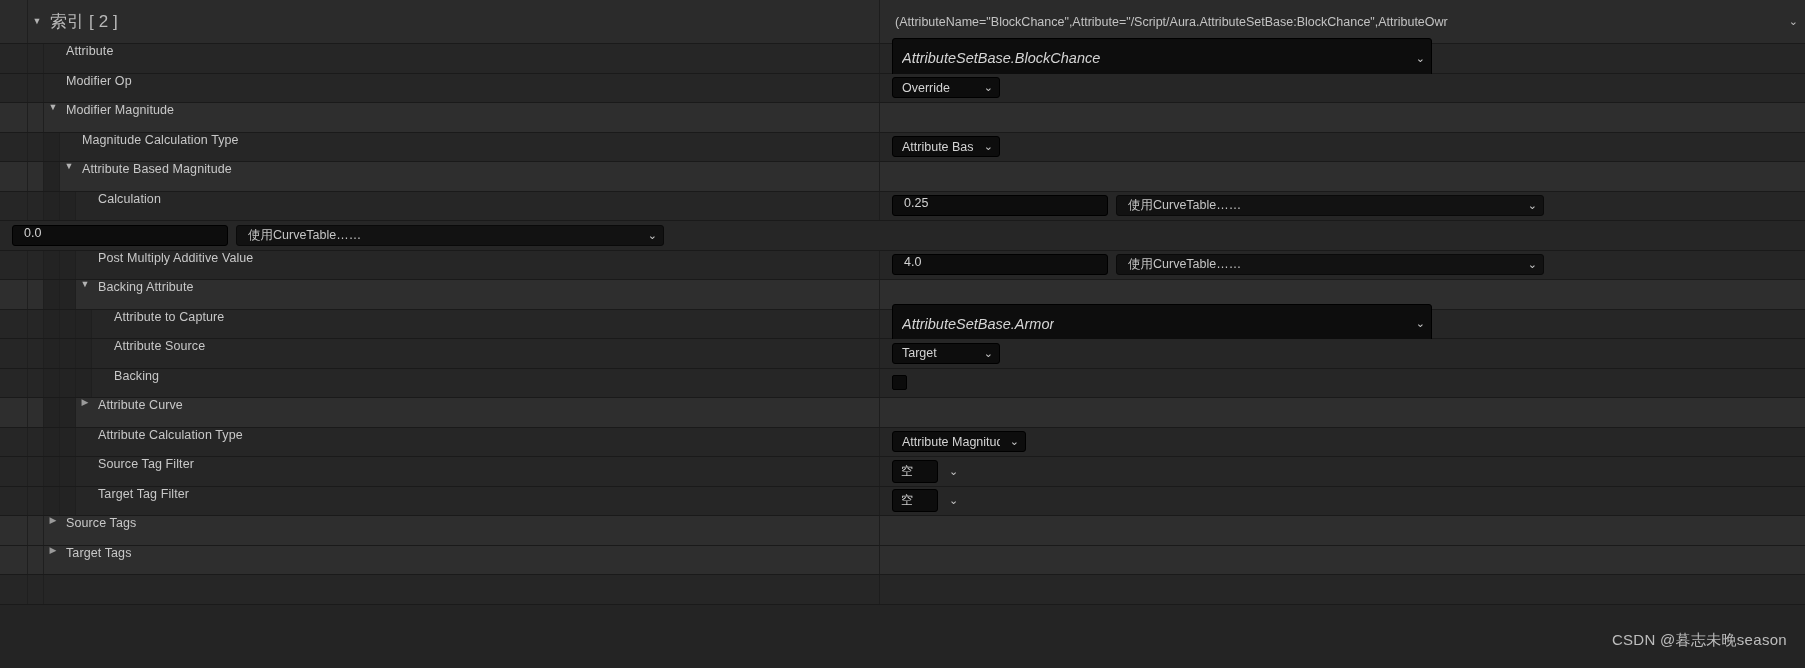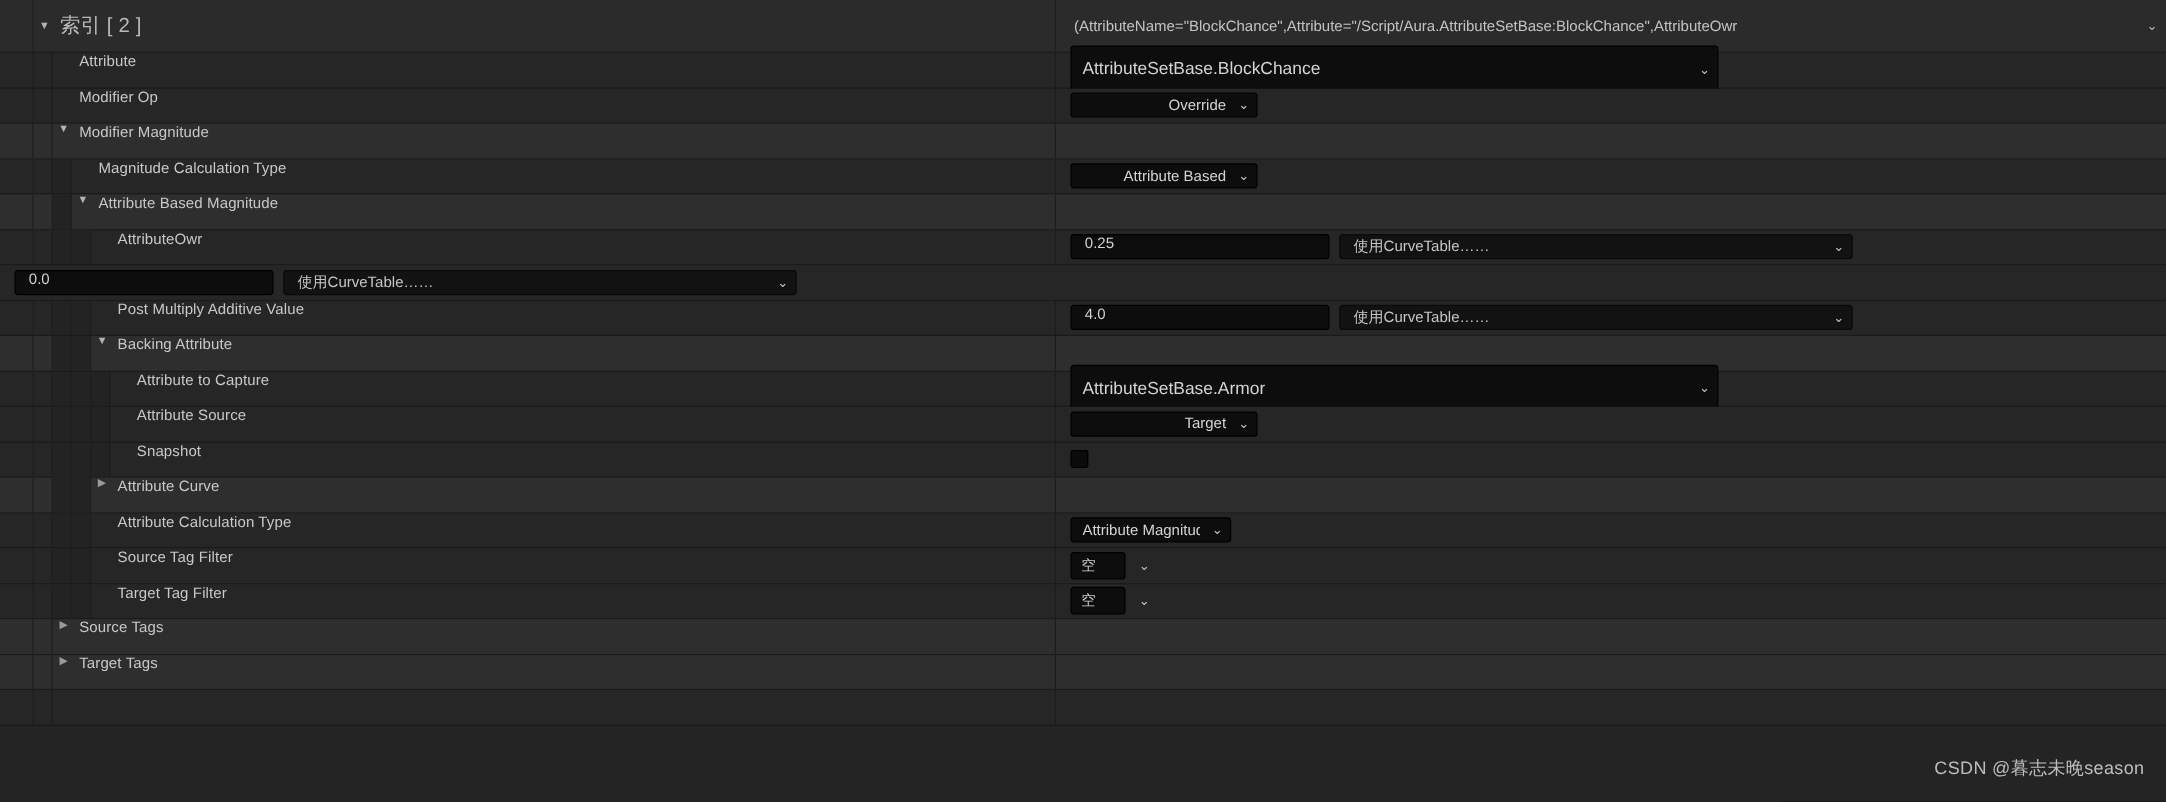--- a/index.html
+++ b/index.html
@@ -106,22 +106,22 @@
     white-space: nowrap;
     overflow: hidden;
   }
   .combo .ctext { overflow: hidden; text-overflow: clip; }
   .combo .chev {
     margin-left: 10px;
     flex: 0 0 auto;
     font-size: 11px;
     color: #c9c9c9;
   }
-  .combo.big   { width: 540px; height: 40px; font-size: 14.5px; }
-  .combo.enum  { width: 156px; justify-content: flex-end; }
+  .combo.big   { width: 540px; height: 40px; font-size: 14.5px; font-style: italic; }
+  .combo.enum  { width: 108px; }
   .combo.wide-enum { width: 134px; }
   .combo.curve {
     width: 428px;
     background: #121212;
     border-color: #0a0a0a;
     color: #c6c6c6;
     padding-left: 11px;
   }
   .combo.transparent {
     background: transparent;
@@ -282,21 +282,21 @@
     <div class="val-col"></div>
   </div>
 
   <div class="row">
     <div class="name-col">
       <div class="rail g0"></div>
       <div class="rail"></div>
       <div class="rail shade"></div>
       <div class="rail shade"></div>
       <span class="twisty blank">▼</span>
-      <span class="lbl">AttributeOwr</span>
+      <span class="lbl">Calculation</span>
     </div>
     <div class="val-col">
       <div class="numfield">
         <span>0.25</span>
       </div>
       <div class="combo curve">
         <span class="ctext">使用CurveTable……</span>
         <span class="chev">⌄</span>
       </div>
     </div>
@@ -383,21 +383,21 @@
   </div>
 
   <div class="row">
     <div class="name-col">
       <div class="rail g0"></div>
       <div class="rail"></div>
       <div class="rail shade"></div>
       <div class="rail shade"></div>
       <div class="rail shade"></div>
       <span class="twisty blank">▼</span>
-      <span class="lbl">Snapshot</span>
+      <span class="lbl">Backing</span>
     </div>
     <div class="val-col">
       <div class="checkbox"></div>
     </div>
   </div>
 
   <div class="row hdr">
     <div class="name-col">
       <div class="rail g0"></div>
       <div class="rail"></div>

